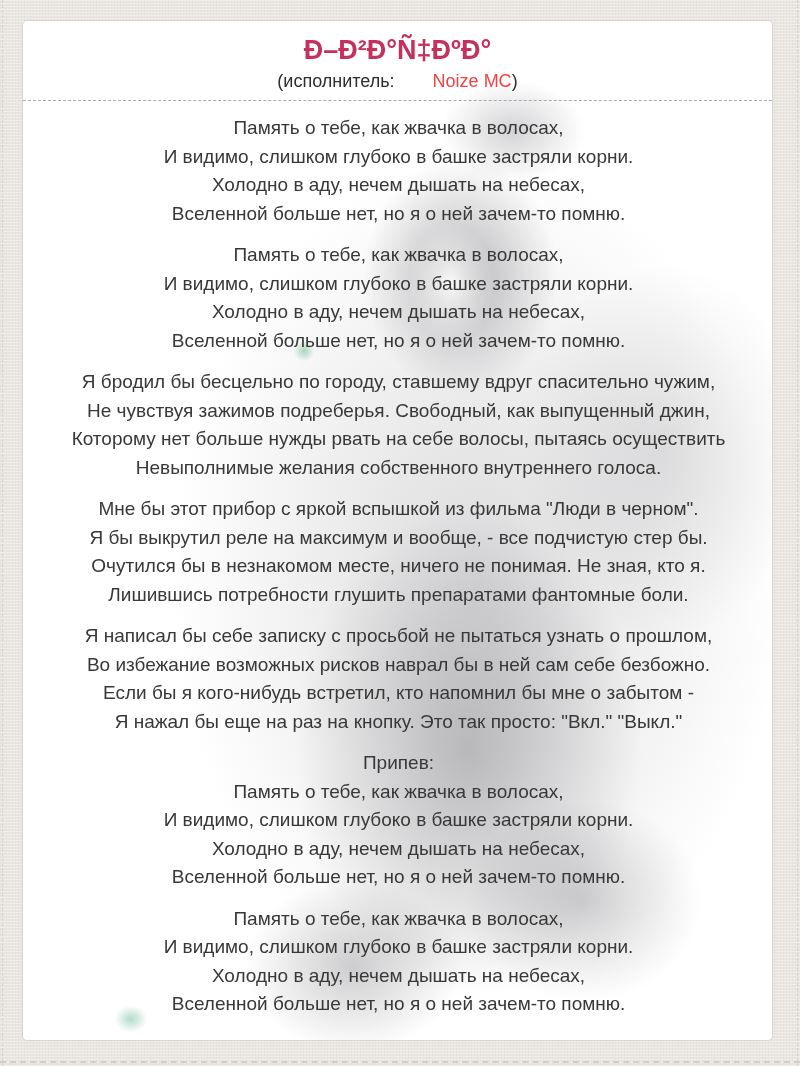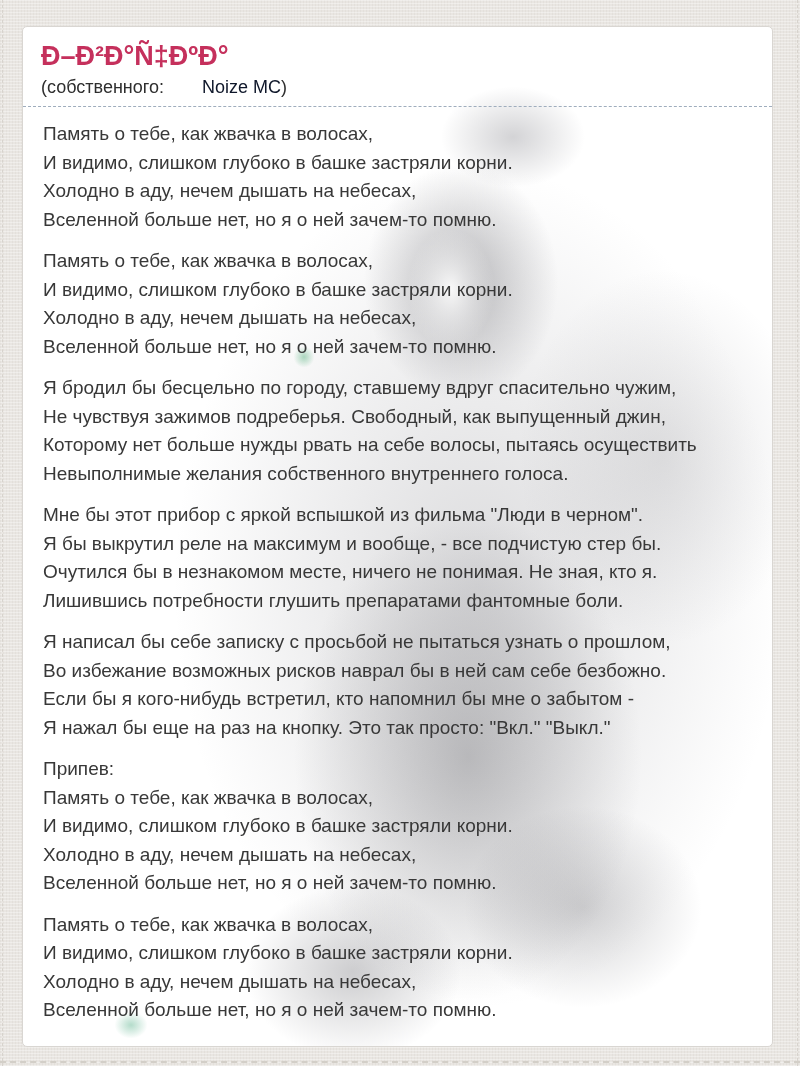--- a/index.html
+++ b/index.html
@@ -16,27 +16,28 @@
     background-image:
       repeating-linear-gradient(0deg, rgba(255,255,255,0.35) 0 1px, rgba(0,0,0,0) 1px 3px),
       repeating-linear-gradient(90deg, rgba(210,205,198,0.25) 0 1px, rgba(0,0,0,0) 1px 3px);
   }
   .stitch-left  { position: absolute; top: 0; bottom: 0; left: 2px;  border-left: 1px dashed #d7d3cd; }
   .stitch-right { position: absolute; top: 0; bottom: 0; right: 2px; border-right: 1px dashed #d7d3cd; }
   .stitch-bottom{ position: absolute; left: 0; right: 0; bottom: 3px; border-top: 2px dashed #d3cfc8; }
 
   .card {
     position: absolute;
-    left: 22px; top: 26px;
+    left: 22px; top: 20px;
     width: 751px; height: 1021px;
     box-sizing: border-box;
     background: #ffffff;
     border: 1px solid #d9d6d2;
     border-radius: 5px;
     overflow: hidden;
+    text-align: center;
   }
   
   .photo {
     position: absolute; inset: 0;
     pointer-events: none;
     background:
       radial-gradient(ellipse 62px 86px  at 428px 262px, rgba(252,252,252,0.95), rgba(252,252,252,0) 70%),
       radial-gradient(ellipse 135px 165px at 438px 255px, rgba(85,85,92,0.40),  rgba(85,85,92,0) 72%),
       radial-gradient(ellipse 100px 70px  at 490px 110px, rgba(110,110,118,0.30), rgba(110,110,118,0) 72%),
       radial-gradient(ellipse 200px 260px at 640px 430px, rgba(120,120,126,0.20), rgba(120,120,126,0) 72%),
@@ -78,21 +79,21 @@
 
 <div class="page-bg" style="background-color: rgb(233, 230, 226);"></div>
 <div class="stitch-left"></div>
 <div class="stitch-right"></div>
 <div class="stitch-bottom"></div>
 
 <div class="card">
   <div class="photo"></div>
   <div class="header">
     <h1 class="title" style="color: rgb(197, 48, 92);">Ð–Ð²Ð°Ñ‡ÐºÐ°</h1>
-    <div class="subtitle" style="color: rgb(46, 46, 46);"><span>(собственного: </span><a href="#" style="color: #0f172a; margin-left: 33px;">Noize MC</a><span>)</span></div>
+    <div class="subtitle" style="color: rgb(46, 46, 46);"><span>(исполнитель: </span><a href="#" style="color: #ef4444; margin-left: 33px;">Noize MC</a><span>)</span></div>
   </div>
   <div class="lyrics" style="color: rgb(56, 56, 56); padding-left: 20px;">
       <p>Память о тебе, как жвачка в волосах,<br>И видимо, слишком глубоко в башке застряли корни.<br>Холодно в аду, нечем дышать на небесах,<br>Вселенной больше нет, но я о ней зачем-то помню.</p>
       <p>Память о тебе, как жвачка в волосах,<br>И видимо, слишком глубоко в башке застряли корни.<br>Холодно в аду, нечем дышать на небесах,<br>Вселенной больше нет, но я о ней зачем-то помню.</p>
       <p>Я бродил бы бесцельно по городу, ставшему вдруг спасительно чужим,<br>Не чувствуя зажимов подреберья. Свободный, как выпущенный джин,<br>Которому нет больше нужды рвать на себе волосы, пытаясь осуществить<br>Невыполнимые желания собственного внутреннего голоса.</p>
       <p>Мне бы этот прибор с яркой вспышкой из фильма "Люди в черном".<br>Я бы выкрутил реле на максимум и вообще, - все подчистую стер бы.<br>Очутился бы в незнакомом месте, ничего не понимая. Не зная, кто я.<br>Лишившись потребности глушить препаратами фантомные боли.</p>
       <p>Я написал бы себе записку с просьбой не пытаться узнать о прошлом,<br>Во избежание возможных рисков наврал бы в ней сам себе безбожно.<br>Если бы я кого-нибудь встретил, кто напомнил бы мне о забытом -<br>Я нажал бы еще на раз на кнопку. Это так просто: "Вкл." "Выкл."</p>
       <p>Припев:<br>Память о тебе, как жвачка в волосах,<br>И видимо, слишком глубоко в башке застряли корни.<br>Холодно в аду, нечем дышать на небесах,<br>Вселенной больше нет, но я о ней зачем-то помню.</p>
       <p>Память о тебе, как жвачка в волосах,<br>И видимо, слишком глубоко в башке застряли корни.<br>Холодно в аду, нечем дышать на небесах,<br>Вселенной больше нет, но я о ней зачем-то помню.</p>
     </div>

